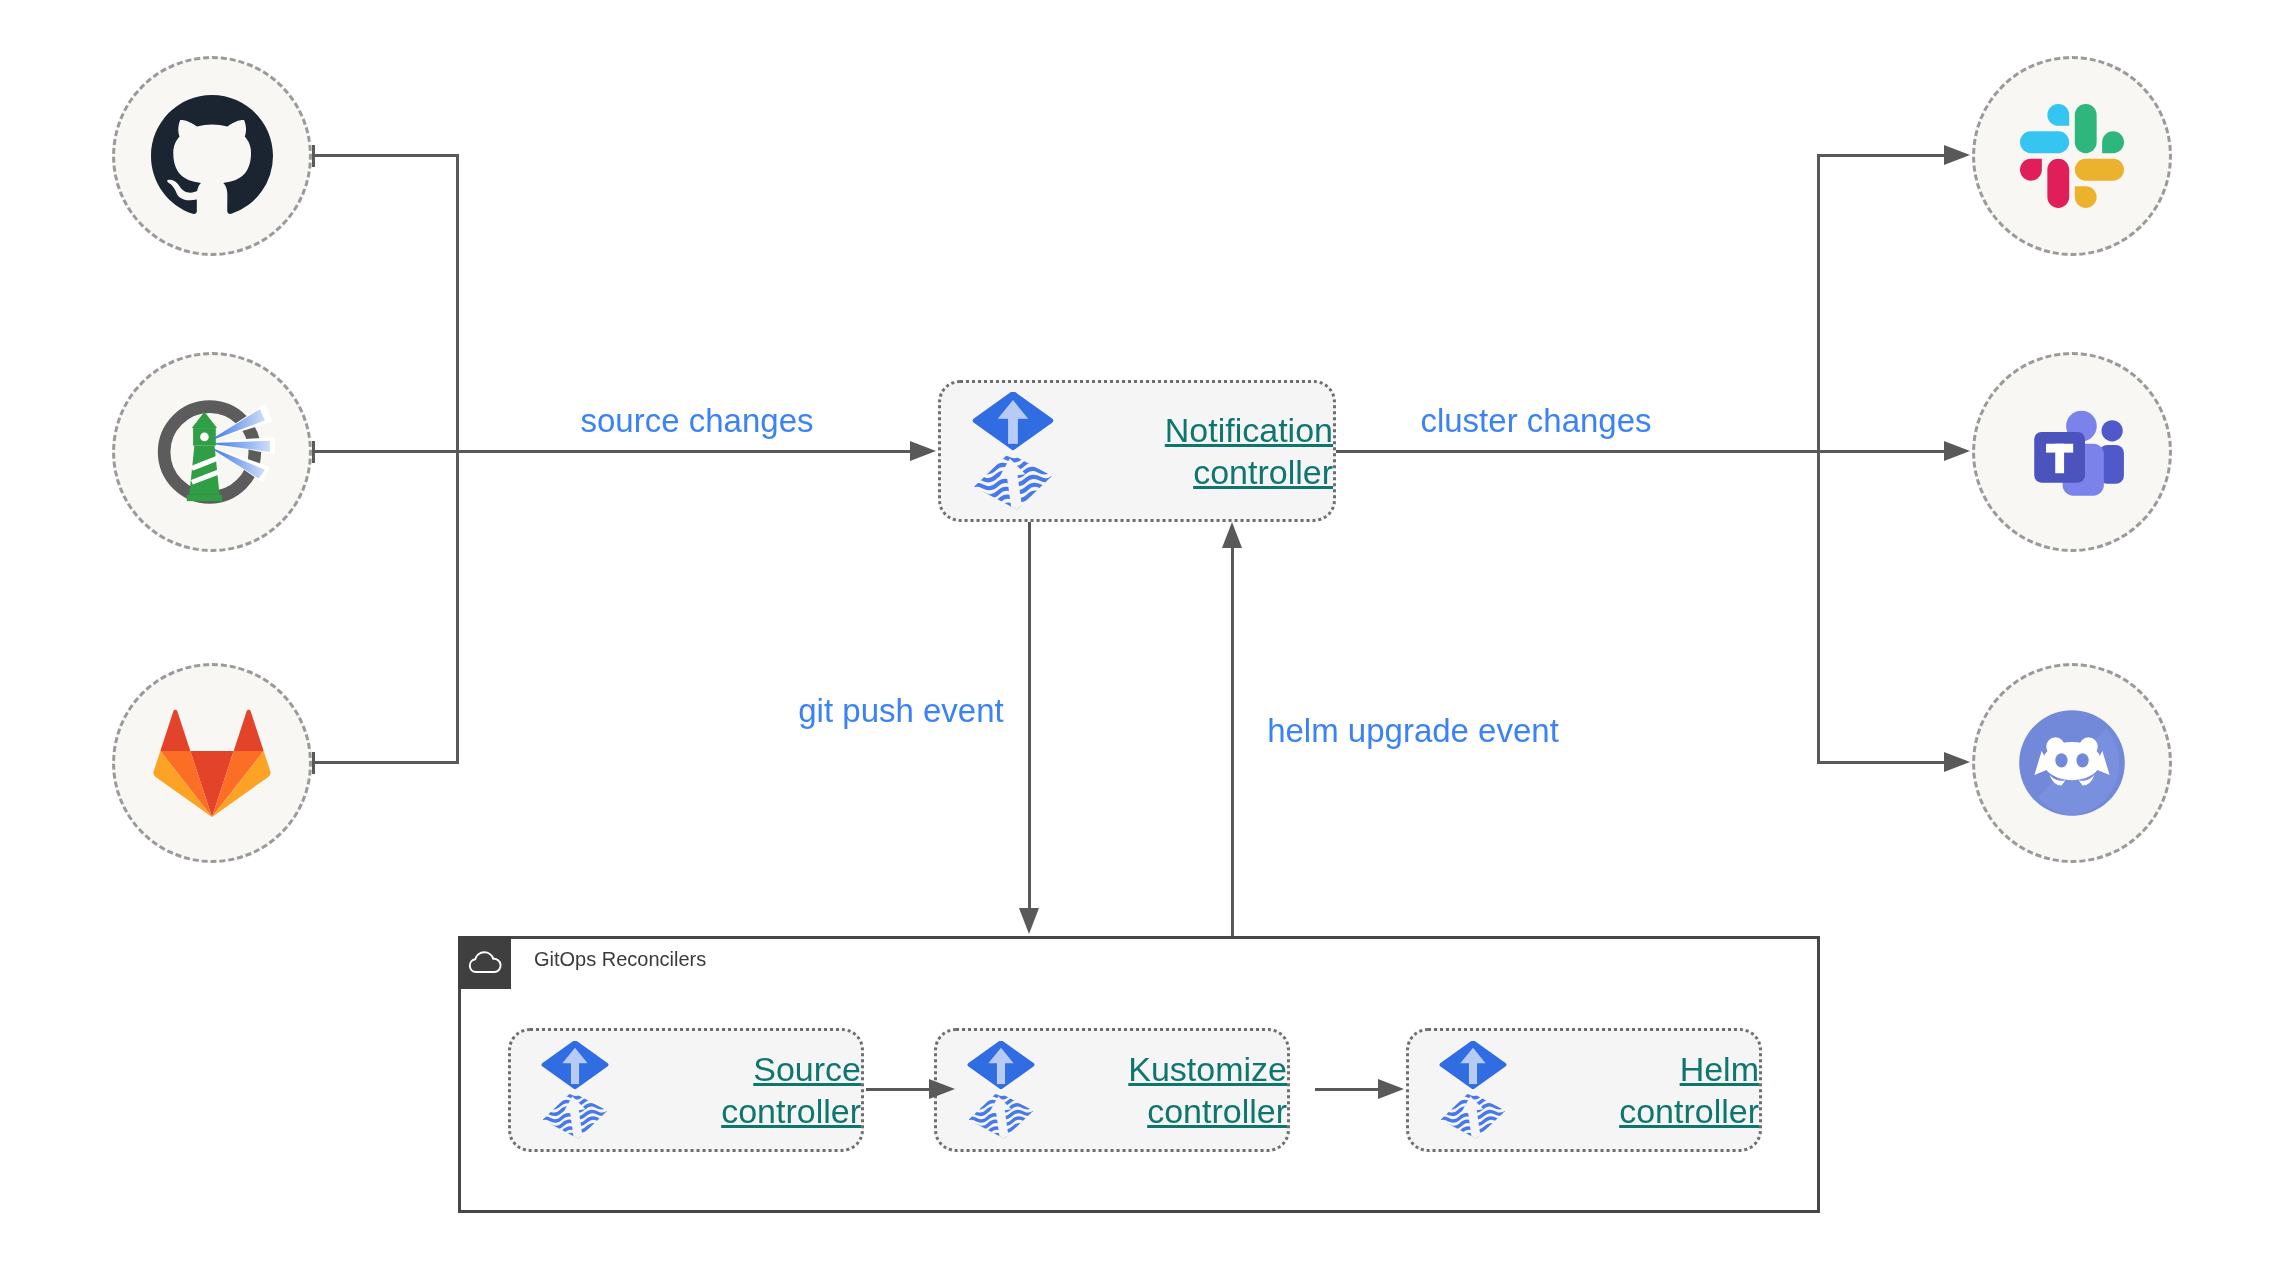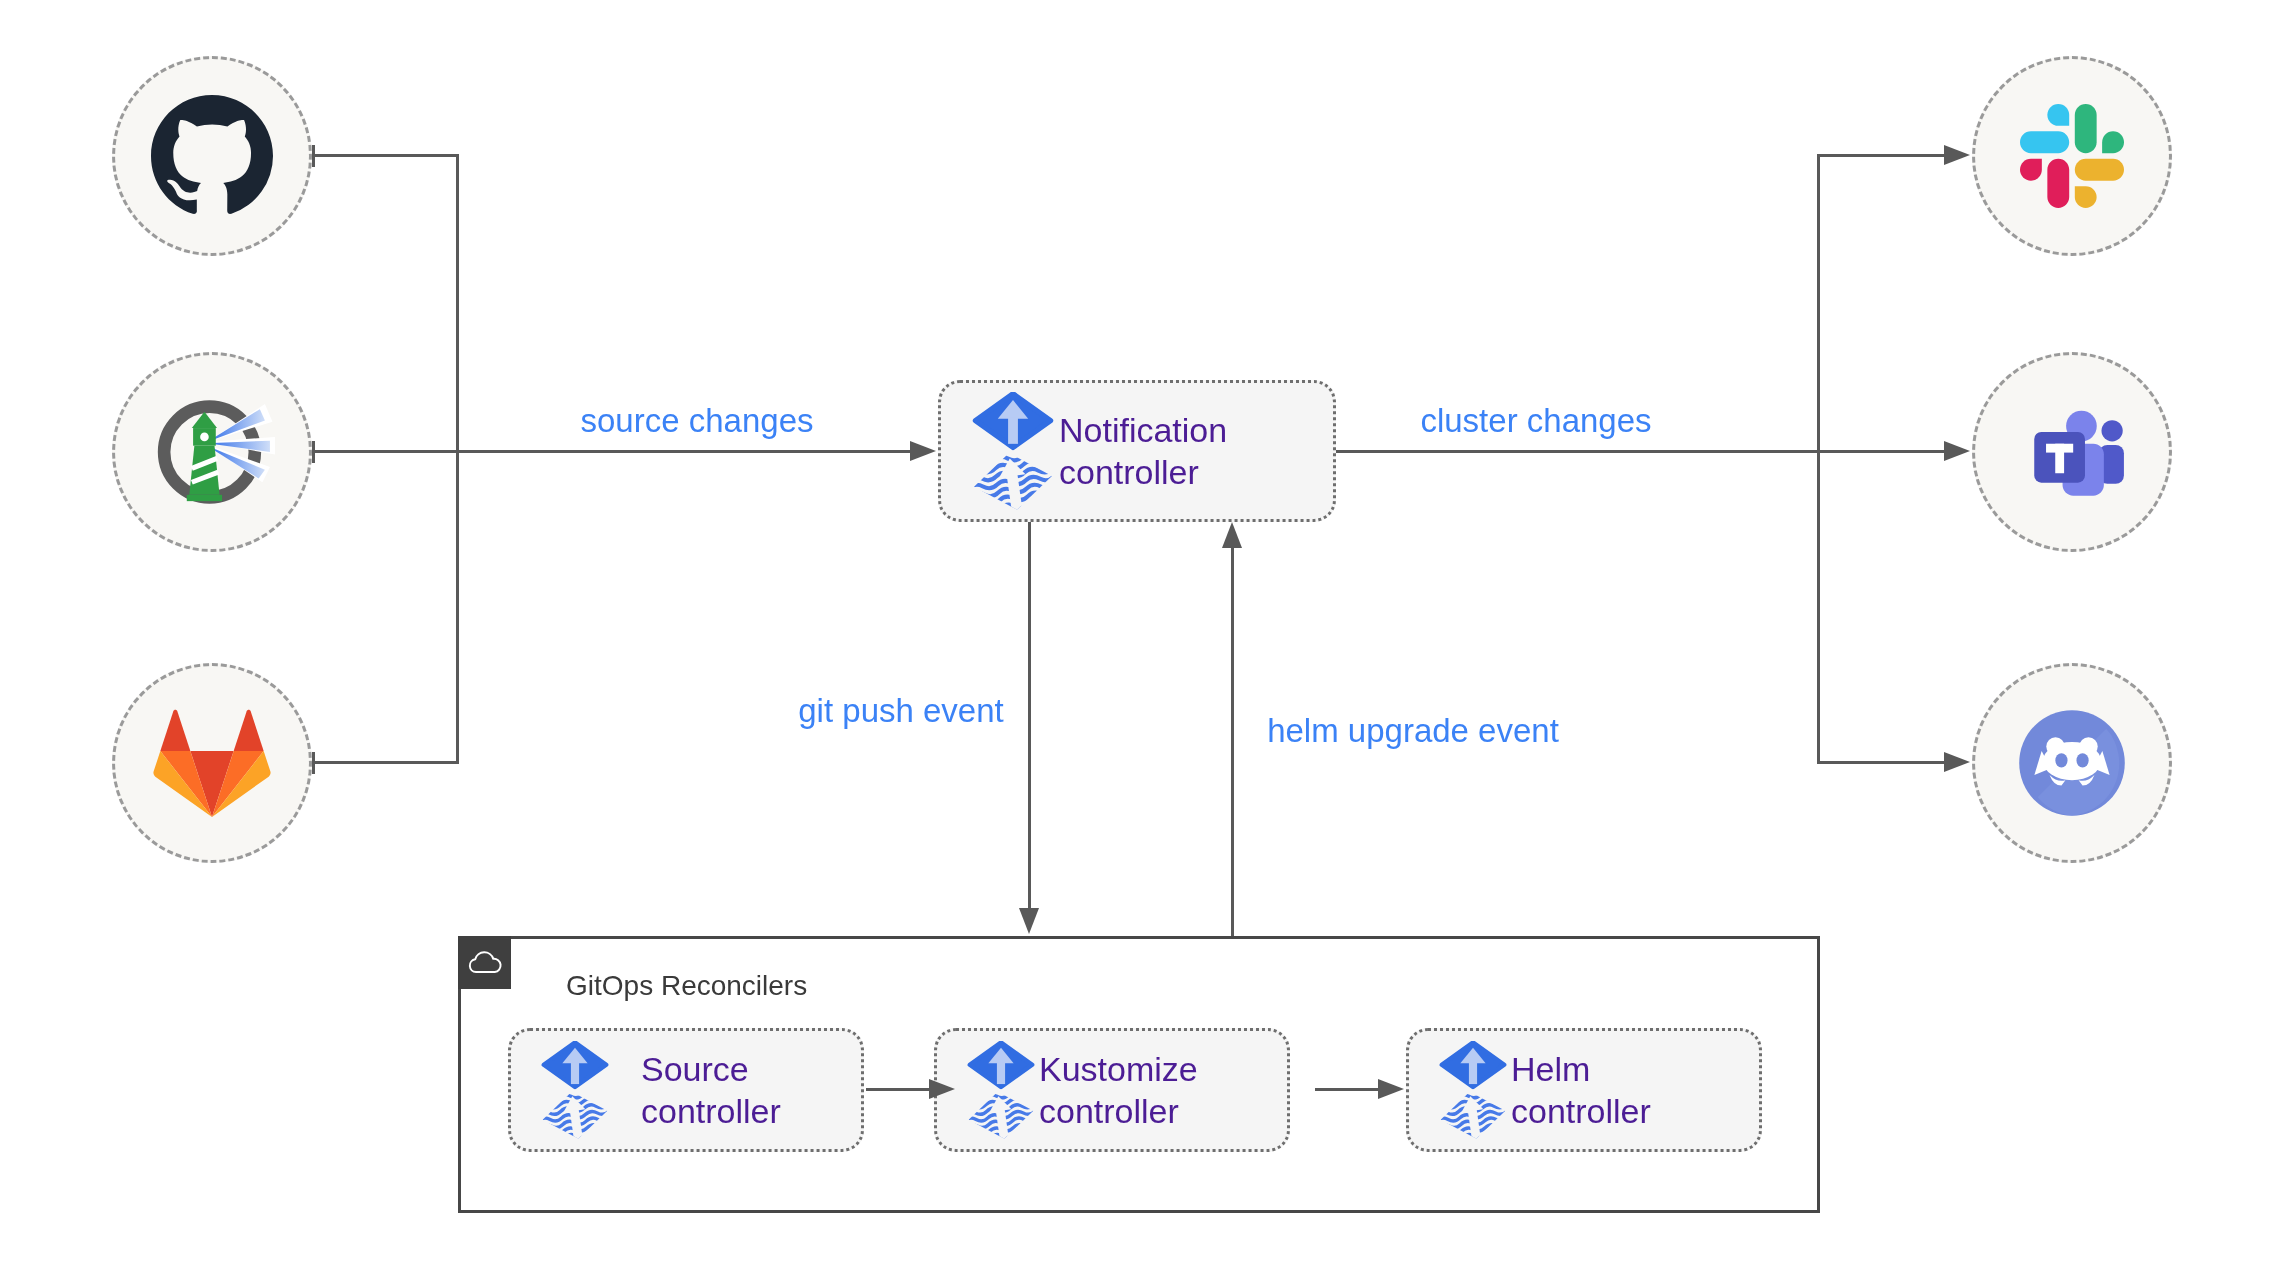--- a/index.html
+++ b/index.html
@@ -19,32 +19,32 @@
   
   .ah{position:absolute;width:0;height:0;}
   .ah-right{border-top:10px solid transparent;border-bottom:10px solid transparent;border-left:26px solid #595959;}
   .ah-down{border-left:10px solid transparent;border-right:10px solid transparent;border-top:26px solid #595959;}
   .ah-up{border-left:10px solid transparent;border-right:10px solid transparent;border-bottom:26px solid #595959;}
 
   
   .node{position:absolute;background:#f5f5f5;border:3px dotted #6e6e6e;border-radius:22px;
         box-sizing:border-box;display:flex;align-items:center;}
   .node .flux{flex:0 0 auto;}
-  .node .nodetext{flex:1 1 auto;text-align:left;font-size:34px;color:#4c1d95;line-height:42px;}
+  .node .nodetext{flex:1 1 auto;text-align:right;font-size:34px;color:#0f766e;line-height:42px;text-decoration:underline;}
 
   
   .edgelabel{position:absolute;transform:translate(-50%,-50%);white-space:nowrap;
              font-size:33px;color:#3b82f6;background:#ffffff;padding:0 6px;}
 
   
   .group{position:absolute;left:458px;top:936px;width:1362px;height:277px;
          border:3px solid #474747;box-sizing:border-box;background:#ffffff;}
   .group-badge{position:absolute;left:458px;top:936px;width:53px;height:53px;background:#3f3f3f;
                display:flex;align-items:center;justify-content:center;}
-  .group-title{position:absolute;left:534px;top:970px;font-size:28px;color:#3a3a3a;white-space:nowrap;margin-left:32px;}
+  .group-title{position:absolute;left:534px;top:948px;font-size:20px;color:#3a3a3a;white-space:nowrap;}
 </style>
 </head>
 <body>
 
 <div id="canvas">
 
   <div class="endpoint" style="left:112px;top:56px;">
     <svg width="122" height="122" viewBox="0 0 16 16">
       <path fill="#1b2532" d="M8 0C3.58 0 0 3.58 0 8c0 3.54 2.29 6.53 5.47 7.59.4.07.55-.17.55-.38 0-.19-.01-.82-.01-1.49-2.01.37-2.53-.49-2.69-.94-.09-.23-.48-.94-.82-1.13-.28-.15-.68-.52-.01-.53.63-.01 1.08.58 1.23.82.72 1.21 1.87.87 2.33.66.07-.52.28-.87.51-1.07-1.78-.2-3.64-.89-3.64-3.95 0-.87.31-1.59.82-2.15-.08-.2-.36-1.02.08-2.12 0 0 .67-.21 2.2.82.64-.18 1.32-.27 2-.27s1.36.09 2 .27c1.53-1.04 2.2-.82 2.2-.82.44 1.1.16 1.92.08 2.12.51.56.82 1.27.82 2.15 0 3.07-1.87 3.75-3.65 3.95.29.25.54.73.54 1.48 0 1.07-.01 1.93-.01 2.2 0 .21.15.46.55.38A8.01 8.01 0 0 0 16 8c0-4.42-3.58-8-8-8z"></path>
     </svg>

